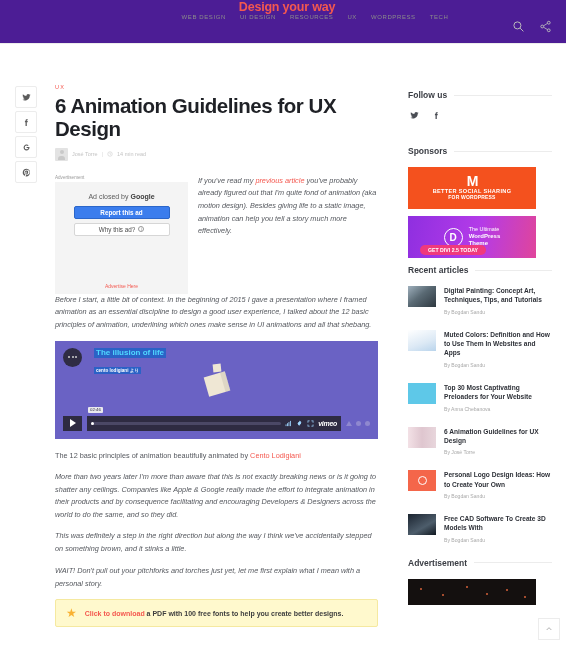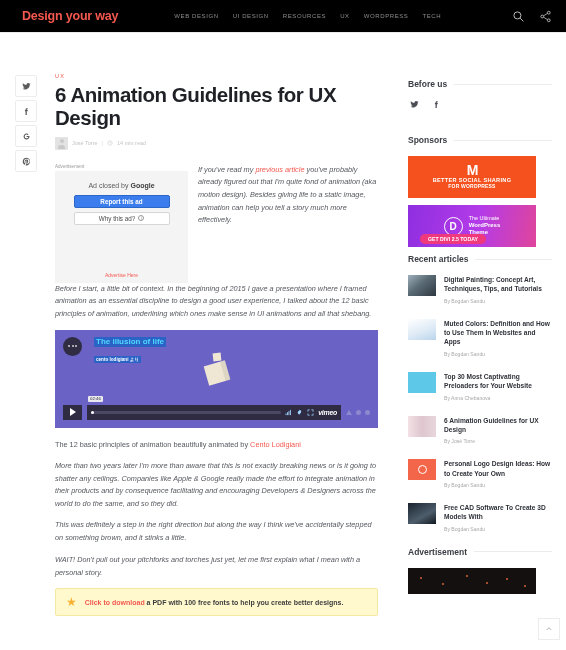--- a/index.html
+++ b/index.html
@@ -6,26 +6,27 @@
   html, body {
     width: 566px; height: 650px;
     background: #ffffff;
     font-family: "Liberation Sans", sans-serif;
     overflow: hidden;
   }
   body { position: relative; }
 
   
   .site-header {
-    height: 33px;
+    height: 44px;
     border-bottom: 1px solid #ececec;
     display: flex;
     align-items: center;
     padding: 0 14px 0 22px;
-    background: #000000;
+    background: #4c1d95;
+    flex-direction: column;
   }
   .logo {
     color: #f4584f;
     font-size: 12.5px;
     font-weight: bold;
     letter-spacing: -0.2px;
     white-space: nowrap;
   }
   .main-nav {
     display: flex;
@@ -550,21 +551,21 @@
       <span class="cta-text">
         <span class="hl">Click to download</span><span> a PDF with 100 free fonts to help you create better designs.</span>
       </span>
     </div>
 
   </div>
 
   <div class="sidebar">
 
     <div class="side-heading">
-      <h3>Before us</h3>
+      <h3>Follow us</h3>
       <div class="rule"></div>
     </div>
     <div class="follow-icons">
       <svg viewBox="0 0 24 24">
           <path d="M23 4.9a9 9 0 01-2.6.7 4.5 4.5 0 002-2.5 9 9 0 01-2.9 1.1A4.5 4.5 0 0011.7 8 12.8 12.8 0 012.4 3.3a4.5 4.5 0 001.4 6 4.4 4.4 0 01-2-.6 4.5 4.5 0 003.6 4.4 4.5 4.5 0 01-2 .1 4.5 4.5 0 004.2 3.1A9 9 0 011 18.2a12.7 12.7 0 006.9 2c8.3 0 12.8-6.9 12.8-12.8V6.8A9 9 0 0023 4.9z"></path>
         </svg>
       <svg viewBox="0 0 24 24">
           <path d="M15.4 8.3h-2.6V6.6c0-.7.4-.8.7-.8h1.8V3.1h-2.5c-2.8 0-3.4 2-3.4 3.3v1.9H7.8v2.8h1.6V21h3.4v-9.9h2.3z"></path>
         </svg>
     </div>

